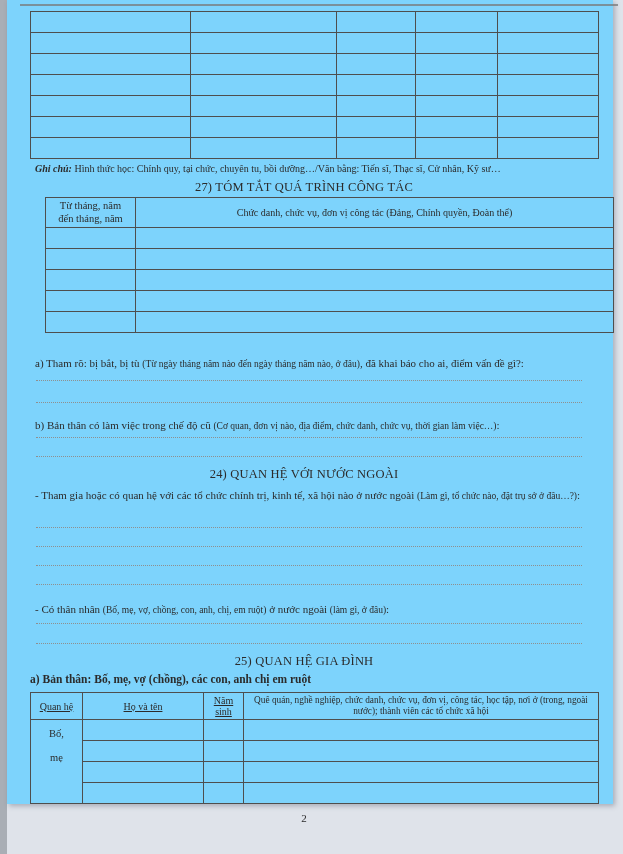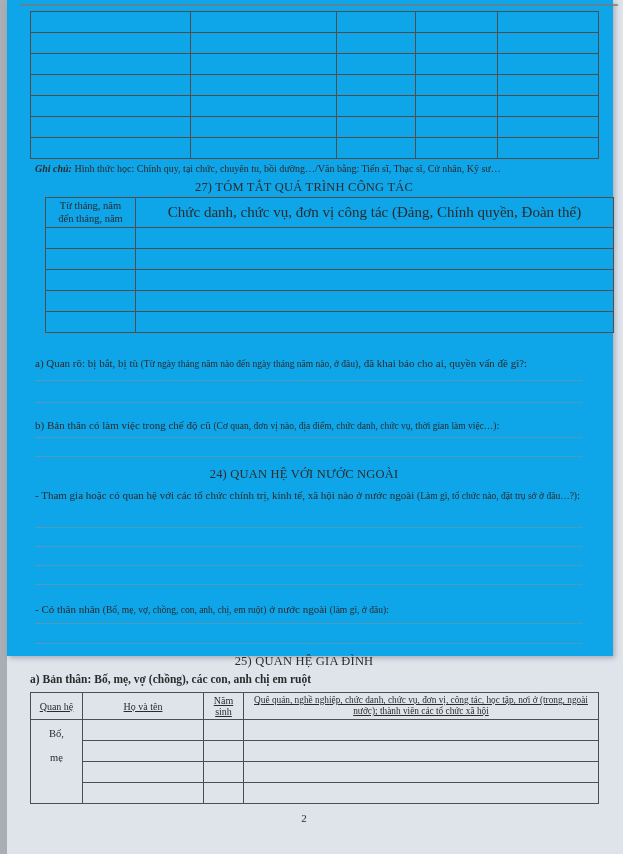--- a/index.html
+++ b/index.html
@@ -9,22 +9,22 @@
     background:#dfe3ea;
     overflow:hidden;
     font-family:"Liberation Serif","DejaVu Serif",serif;
     color:#2b2b2b;
   }
   .left-strip{
     position:absolute;left:0;top:0;width:7px;height:854px;
     background:#a9aeb5;
   }
   .page{
-    position:absolute;left:7px;top:0;width:606px;height:656px;
-    background:#0ea5e9;
+    position:absolute;left:7px;top:0;width:606px;height:804px;
+    background:#7dd3fc;
     box-shadow:2px 2px 5px rgba(60,70,90,.35);
   }
   .scan-edge{
     position:absolute;left:13px;top:4px;width:598px;height:2px;
     background:#7a7a7a;opacity:.75;
   }
   
   table.form{
     position:absolute;
     border-collapse:collapse;
@@ -47,41 +47,41 @@
   .note b{font-style:italic;}
   .sec-title{
     position:absolute;left:23px;width:548px;
     text-align:center;font-size:12.5px;line-height:15px;
     letter-spacing:.2px;white-space:nowrap;
   }
   
   .work{left:38px;top:197px;width:568px;}
   .work thead th{height:29px;vertical-align:middle;text-align:center;}
   .work thead .c1{font-size:10.5px;line-height:12.5px;}
-  .work thead .c2{font-size:15px;}
+  .work thead .c2{font-size:10px;}
   .work tbody td{height:20px;}
   .para{
     position:absolute;left:28px;width:568px;
     font-size:11px;line-height:20px;
   }
   .para .sm{font-size:9.5px;}
   .nowrap{white-space:nowrap;}
   .dots{
     position:absolute;left:29px;width:546px;height:0;
     border-bottom:1.5px dotted #8f8f8f;
   }
   .subtitle{
     position:absolute;left:23px;width:548px;
     text-align:left;font-weight:bold;font-size:11.5px;white-space:nowrap;
   }
   
   .family{left:23px;top:692px;width:568px;}
   .family thead th{vertical-align:middle;text-align:center;height:26px;}
   .family thead .h-small{font-size:10px;line-height:11px;text-decoration:underline;}
-  .family thead .h-long{font-size:9.3px;line-height:11px;text-decoration:underline;}
+  .family thead .h-long{font-size:9.3px;line-height:11px;}
   .family tbody td{height:20px;}
   .family td.rel{
     vertical-align:top;text-align:center;
     font-size:10.5px;line-height:24px;white-space:pre-line;padding-top:2px;
   }
   .page-num{
     position:absolute;left:23px;top:812px;width:548px;
     text-align:center;font-size:11px;
   }
 </style>
@@ -191,21 +191,21 @@
             <td></td>
           </tr>
           <tr>
             <td></td>
             <td></td>
           </tr>
         </tbody>
     </table>
 
 
-    <div class="para nowrap" style="top:353px"><span>a) Quan rõ: bị bắt, bị tù </span><span class="sm">(Từ ngày tháng năm nào đến ngày tháng năm nào, ở đâu)</span><span>, đã khai báo cho ai, quyền vấn đề gì?:</span></div>
+    <div class="para nowrap" style="top:353px"><span>a) Tham rõ: bị bắt, bị tù </span><span class="sm">(Từ ngày tháng năm nào đến ngày tháng năm nào, ở đâu)</span><span>, đã khai báo cho ai, điểm vấn đề gì?:</span></div>
     <div class="dots" style="top:380px"></div>
     <div class="dots" style="top:402px"></div>
 
     <div class="para nowrap" style="top:415px"><span>b) Bản thân có làm việc trong chế độ cũ </span><span class="sm">(Cơ quan, đơn vị nào, địa điểm, chức danh, chức vụ, thời gian làm việc…)</span><span>:</span></div>
     <div class="dots" style="top:437px"></div>
     <div class="dots" style="top:456px"></div>
 
     <div class="sec-title" style="top:467px">24) QUAN HỆ VỚI NƯỚC NGOÀI</div>
 
     <div class="para" style="top:485px;width:562px"><span>- Tham gia hoặc có quan hệ với các tổ chức chính trị, kinh tế, xã hội nào ở nước ngoài </span><span class="sm">(Làm gì, tổ chức nào, đặt trụ sở ở đâu…?)</span><span>:</span></div>

